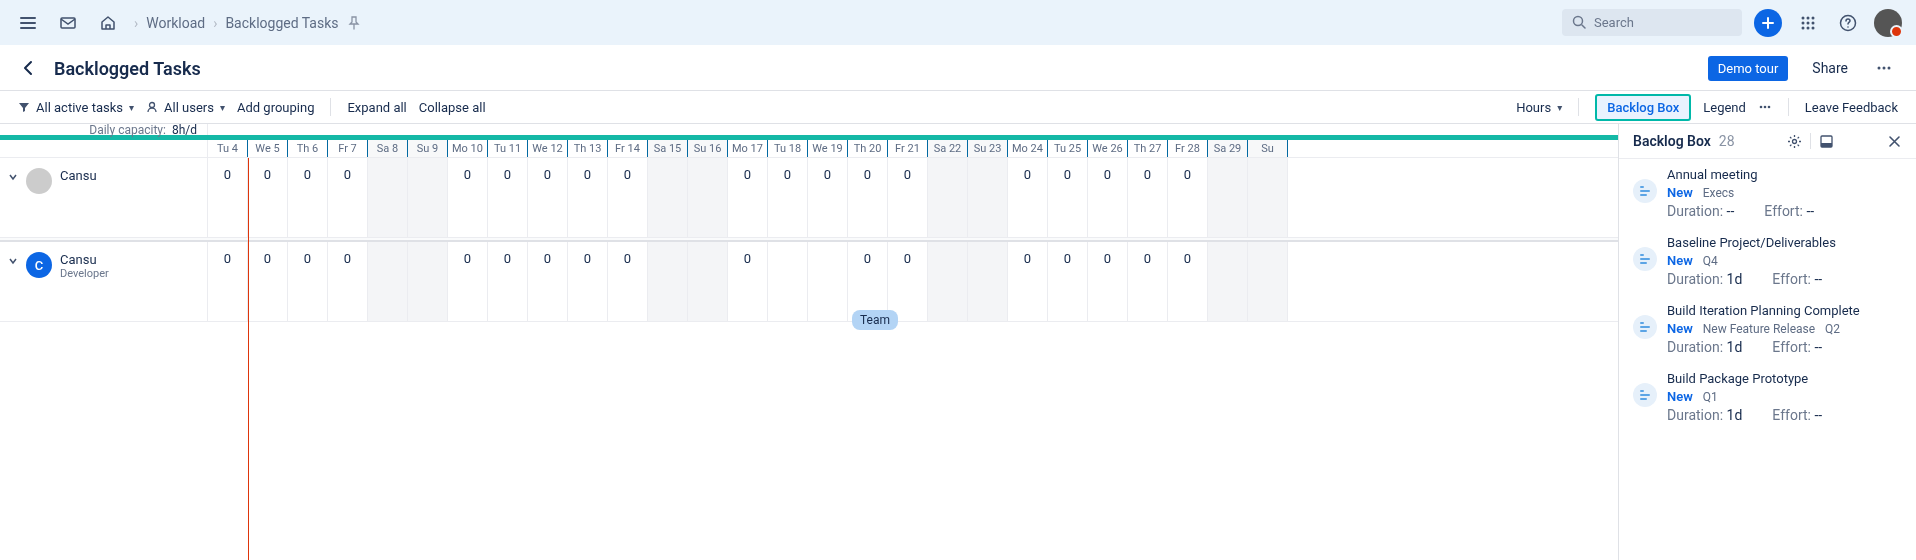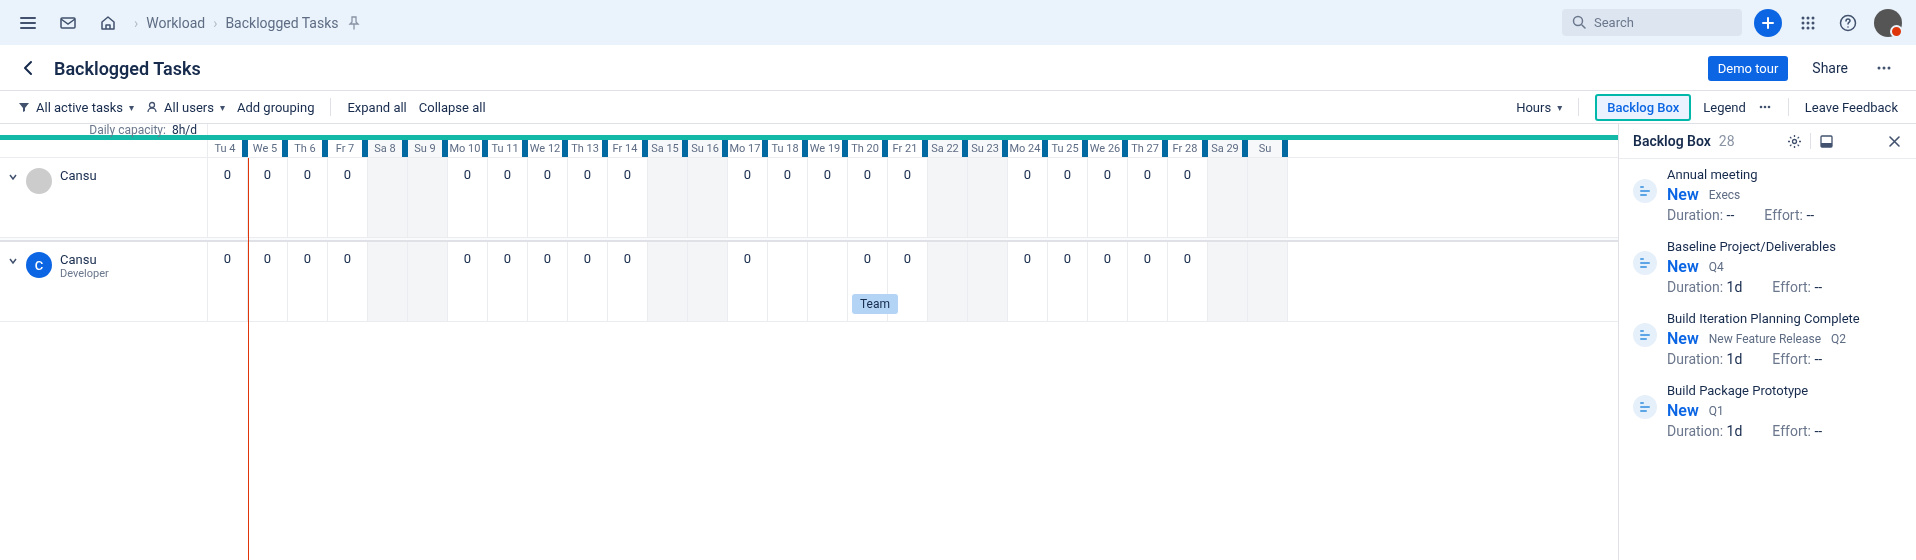--- a/index.html
+++ b/index.html
@@ -39,54 +39,54 @@
   
   .main { display:flex; height: calc(560px - 45px - 45px - 34px); }
   .grid-area { flex:1; overflow:hidden; position:relative; }
   
   
   .week-row { display:flex; height:16px; border-bottom:5px solid #14b8a6; font-size:11px; color:#5E6C84; }
   .week-row .left-cell { width:208px; flex-shrink:0; border-right:1px solid #EBECF0; display:flex; align-items:center; justify-content:flex-end; padding-right:10px; font-size:12px; }
   .day-row { display:flex; height:18px; border-bottom:1px solid #EBECF0; font-size:11px; color:#5E6C84; }
   .day-row .left-cell { width:208px; flex-shrink:0; border-right:1px solid #EBECF0; display:flex; align-items:center; justify-content:flex-end; padding-right:10px; }
   .week-cell { border-right:1px solid #EBECF0; display:flex; align-items:center; justify-content:center; }
-  .day-cell { width:40px; border-right:6px solid #0369a1; display:flex; align-items:center; justify-content:center;text-align:center; }
+  .day-cell { width:40px; border-right:1px solid #0369a1; display:flex; align-items:center; justify-content:center;text-align:center; }
   .day-cell.weekend-head { background:#F7F8F9; }
   
   
   .person-row { display:flex; height:80px; border-bottom:1px solid #EBECF0; position:relative; }
   .person-left { width:208px; flex-shrink:0; border-right:1px solid #EBECF0; display:flex; align-items:flex-start; padding:10px 8px; gap:8px; }
   .expand-icon { font-size:10px; color:#42526E; margin-top:4px; }
   .person-avatar { width:26px; height:26px; border-radius:50%; background:#ccc; flex-shrink:0; }
   .person-avatar.letter { background:#0C66E4; color:#fff; display:flex; align-items:center; justify-content:center; font-size:13px; font-weight:500; }
   .person-name { font-size:13px; color:#172B4D; }
   .person-role { font-size:11px; color:#6B778C; }
   .val-cell { width:40px; border-right:1px solid #EBECF0; display:flex; align-items:flex-start; justify-content:center; padding-top:9px; font-size:13px; color:#172B4D; position:relative; }
   .val-cell.weekend { background:#F4F5F7; }
   .val-cell.empty { color:transparent; }
   
-  .team-chip { position:absolute; background:#B3D4F5; border-radius:3px; padding:3px 8px; font-size:12px; color:#172B4D; z-index:3; }
+  .team-chip { position:absolute; background:#B3D4F5; border-radius:8px; padding:3px 8px; font-size:12px; color:#172B4D; z-index:3;margin-top:16px; }
   
   .spacer-row { height:4px; border-bottom:2px solid #DFE1E6; background:#FAFBFC; }
   
   
   .backlog-panel { width:298px; border-left:1px solid #DFE1E6; background:#fff; display:flex; flex-direction:column; }
   .bl-header { display:flex; align-items:center; padding:9px 14px; gap:8px; border-bottom:1px solid #EBECF0; }
   .bl-title { font-size:14px; font-weight:600; }
   .bl-count { font-size:14px; color:#8993A4; }
   .bl-header .spacer { flex:1; }
   .bl-header .icon { color:#42526E; }
   .bl-section { padding:10px 14px 4px; font-size:12px; font-weight:600; color:#172B4D; }
   .bl-items { overflow-y:auto; }
   .bl-item { display:flex; gap:10px; padding:8px 14px 8px 14px; }
   .bl-item-icon { width:24px; height:24px; border-radius:50%; background:#E6F0FA; display:flex; align-items:center; justify-content:center; flex-shrink:0; margin-top:12px; }
   .bl-item-body { flex:1; display:flex; flex-direction:column; gap:3px; }
   .bl-item-title { font-size:13px; color:#172B4D; }
   .bl-item-meta { display:flex; gap:10px; font-size:12px; align-items:center; }
-  .bl-new { color:#0C66E4; font-weight:600; font-size:16px; }
+  .bl-new { color:#0C66E4; font-weight:600; font-size:13px; }
   .bl-tag { color:#5E6C84; font-size:12px; }
   .bl-item-stats { display:flex; gap:30px; font-size:14px; color:#6B778C; }
   .bl-item-stats .val { color:#172B4D; }
   
   svg { display:block; }
 </style>
 </head>
 <body>
 
 <div class="topbar">

